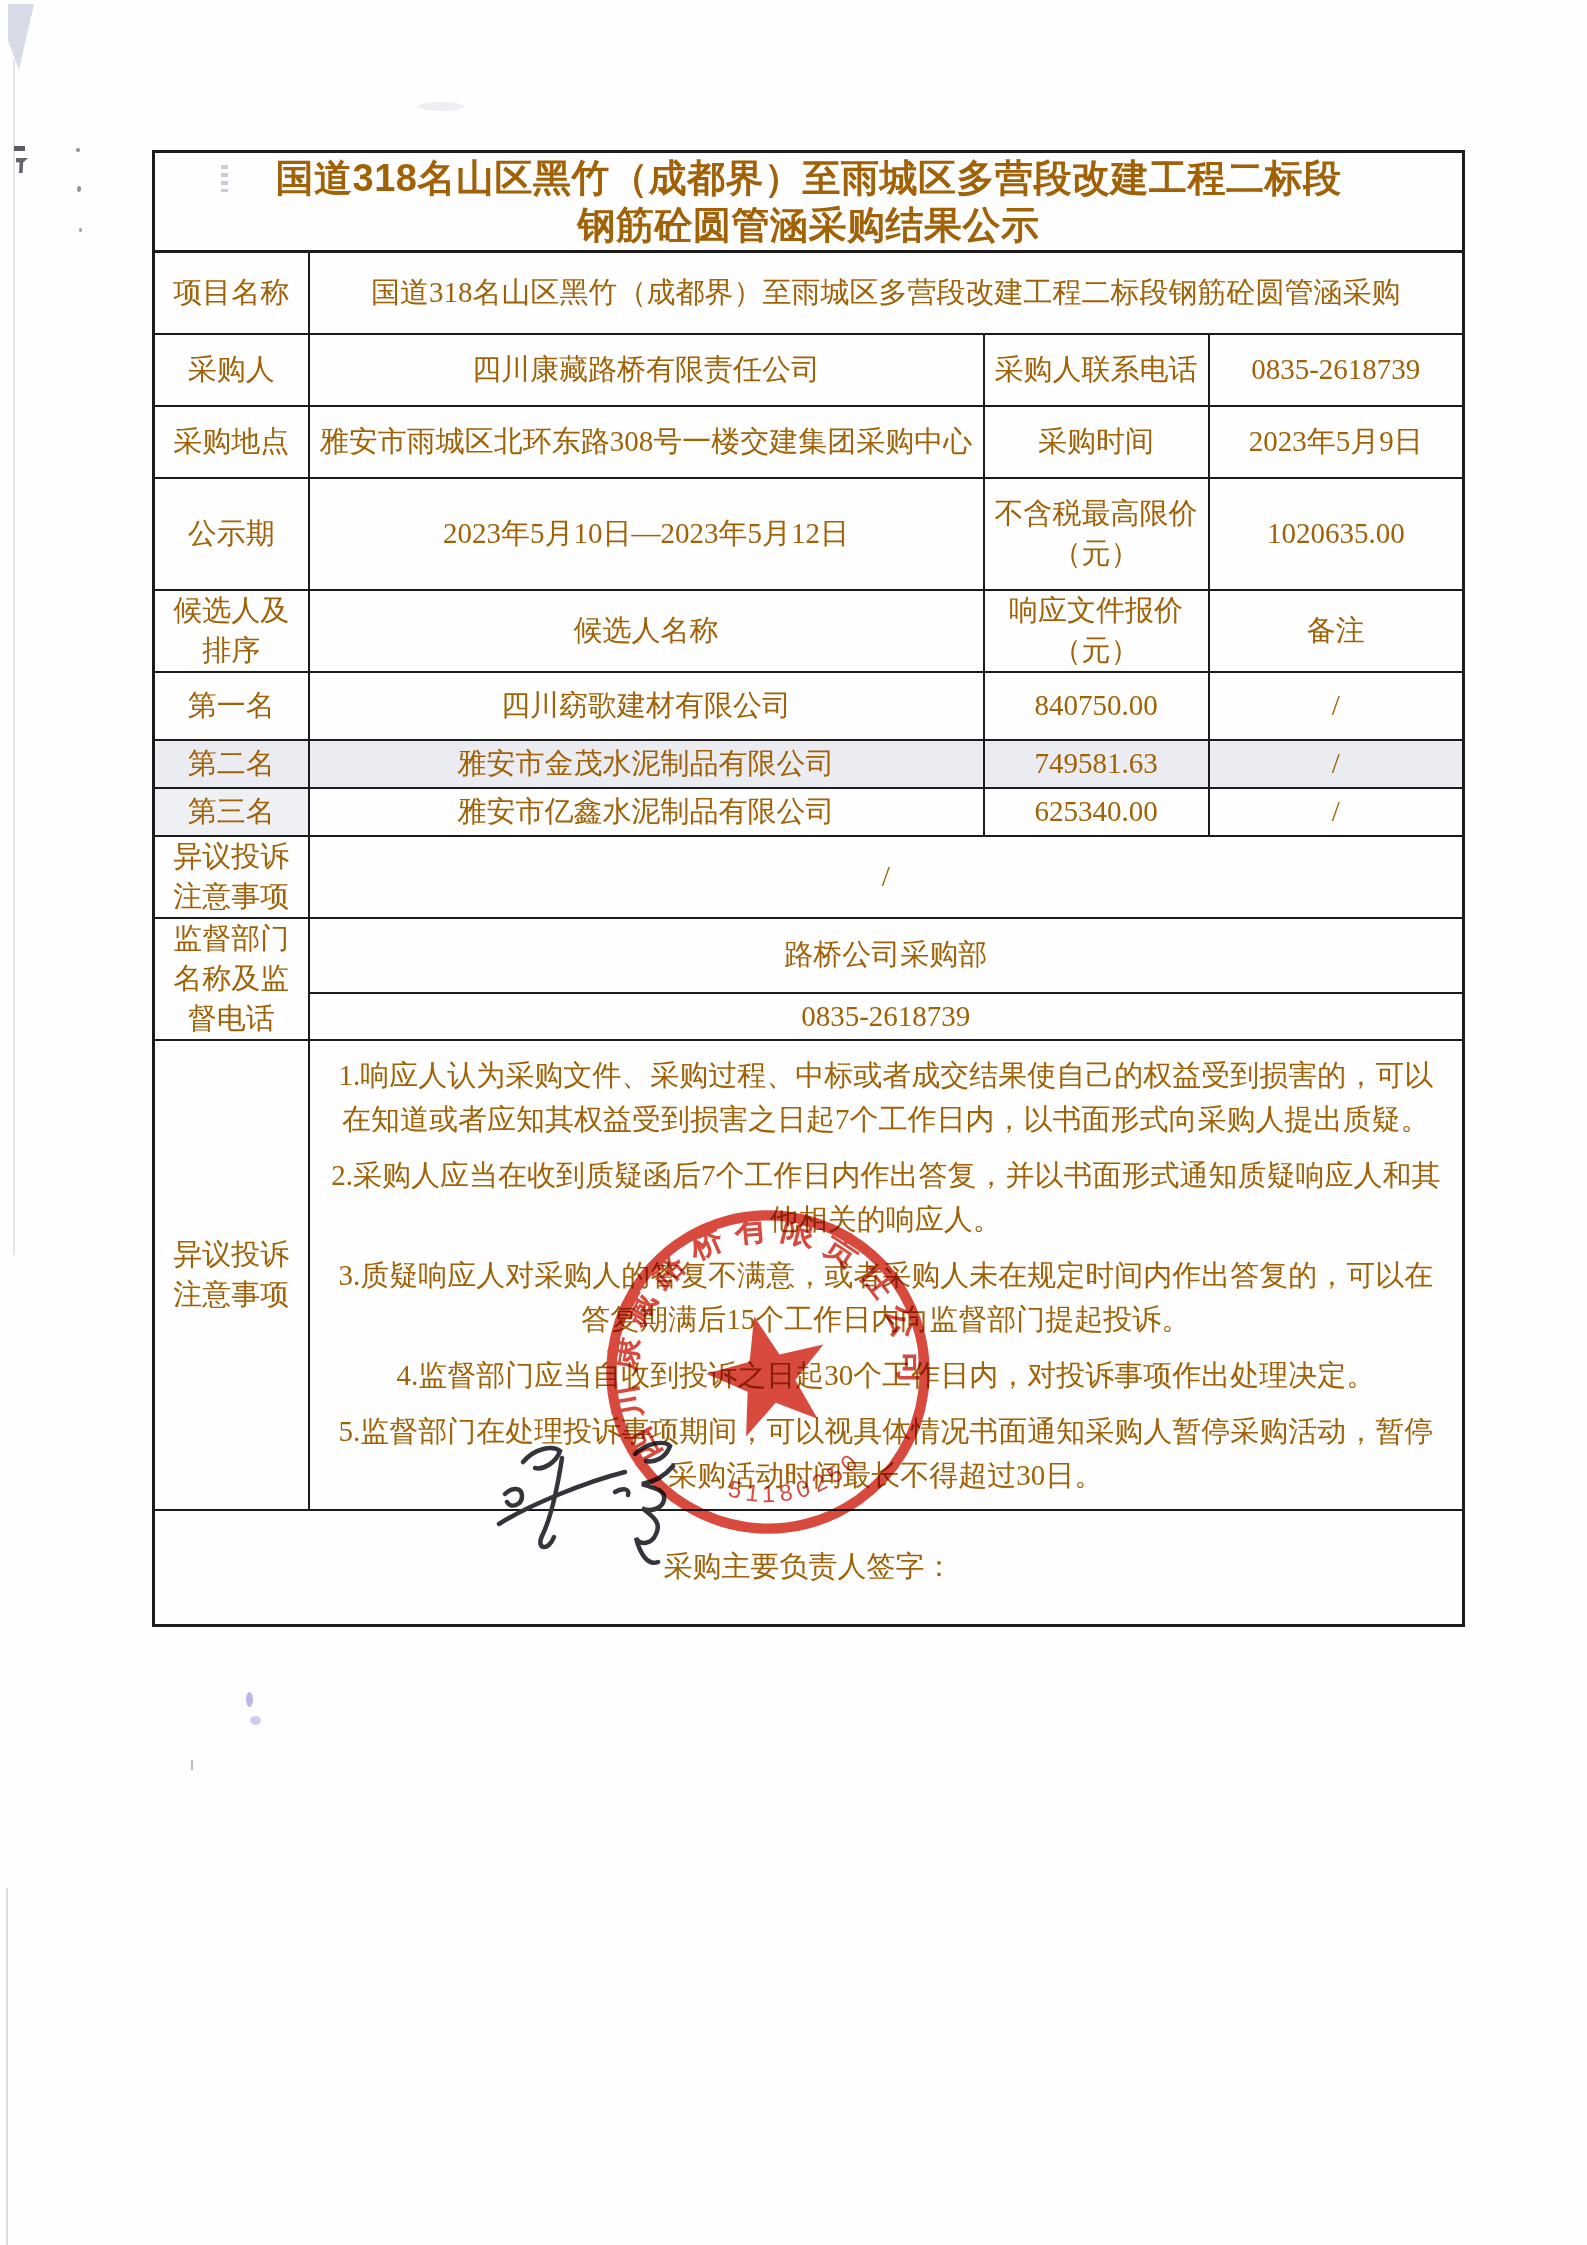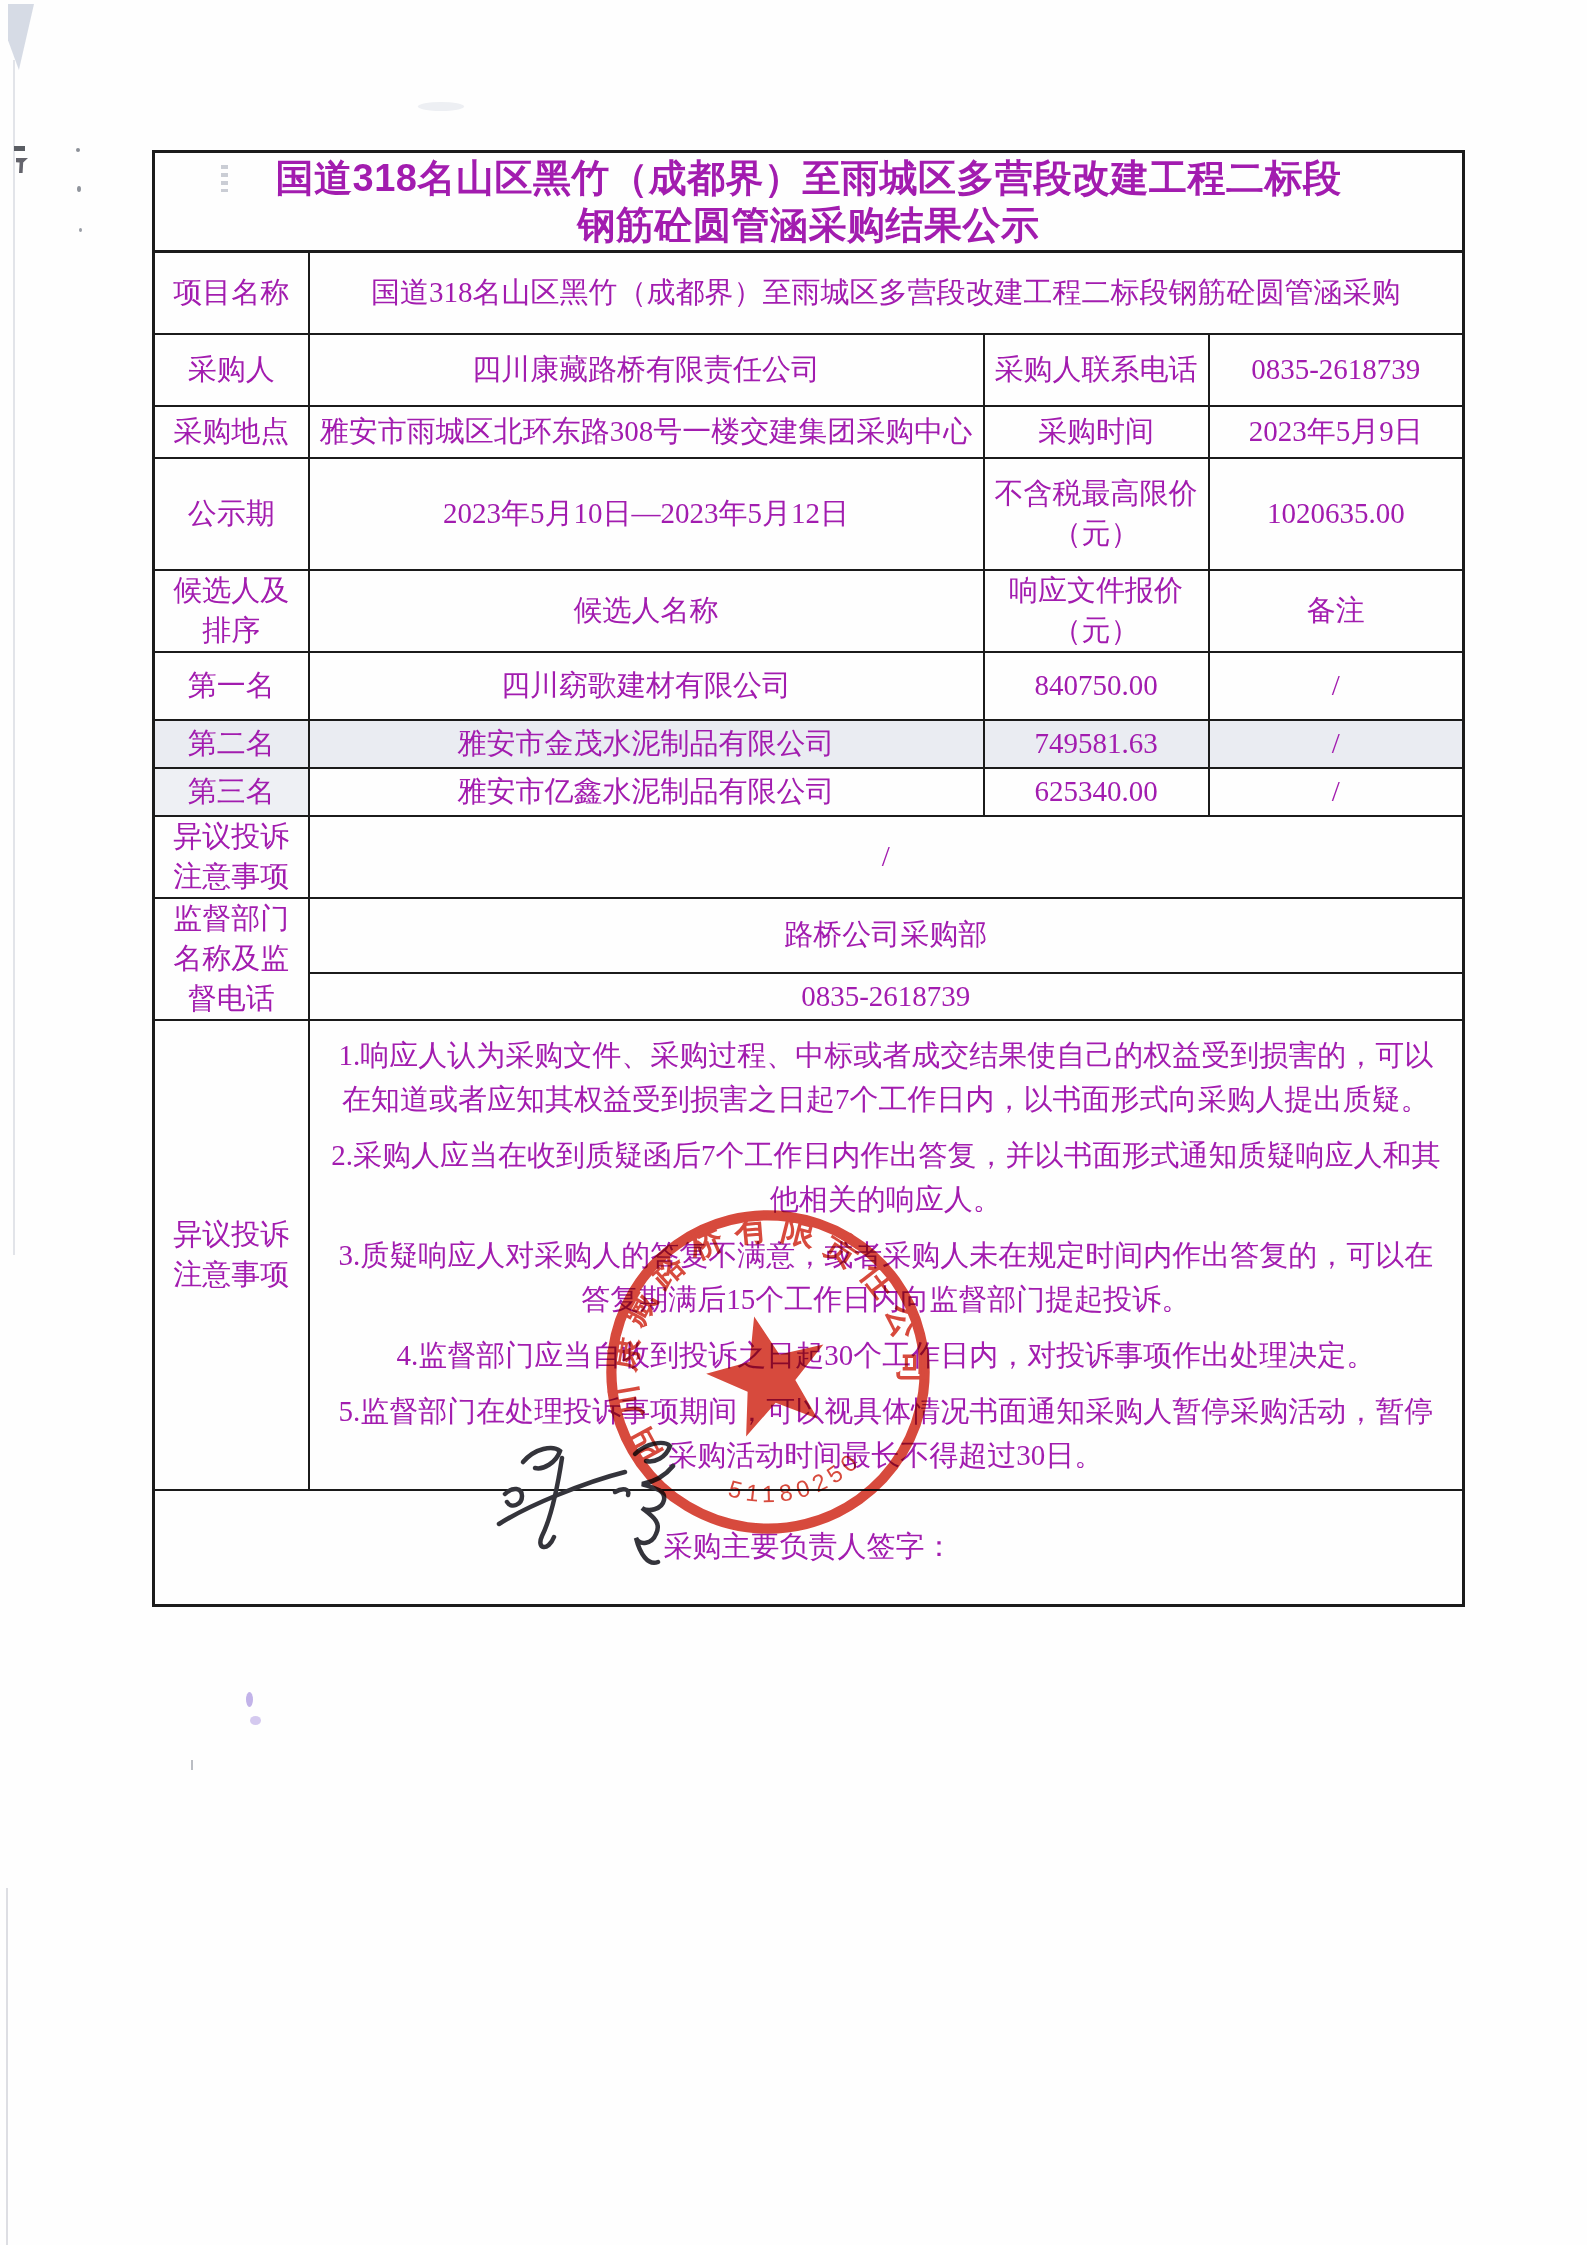--- a/index.html
+++ b/index.html
@@ -16,21 +16,21 @@
     position:absolute;left:152px;top:150px;
     width:1310px;
     border-collapse:collapse;table-layout:fixed;
     border:3px solid #1b1b1b;
   }
   table.doc th,table.doc td{
     border:2px solid #1b1b1b;
     font-size:29px;font-weight:normal;
     text-align:center;vertical-align:middle;
     padding:0 6px;
-    color:#a21caf;
+    color:#a16207;
   }
   tr.title-row td{
     border-bottom:3px solid #1b1b1b;
     font-family:"Liberation Sans","DejaVu Sans",sans-serif;
     font-weight:bold;font-size:38px;line-height:47px;
     letter-spacing:.5px;
   }
   .pre{white-space:pre-line;}
   .slash{font-size:34px;}
   td.objection-cell{
@@ -117,21 +117,21 @@
       <td colspan="3">国道318名山区黑竹（成都界）至雨城区多营段改建工程二标段钢筋砼圆管涵采购</td>
     </tr>
 
     <tr style="height:72px">
       <th>采购人</th>
       <td>四川康藏路桥有限责任公司</td>
       <td>采购人联系电话</td>
       <td>0835-2618739</td>
     </tr>
 
-    <tr style="height:52px">
+    <tr style="height:72px">
       <th>采购地点</th>
       <td>雅安市雨城区北环东路308号一楼交建集团采购中心</td>
       <td>采购时间</td>
       <td>2023年5月9日</td>
     </tr>
 
     <tr style="height:112px">
       <th>公示期</th>
       <td>2023年5月10日—2023年5月12日</td>
       <td class="pre">不含税最高限价

